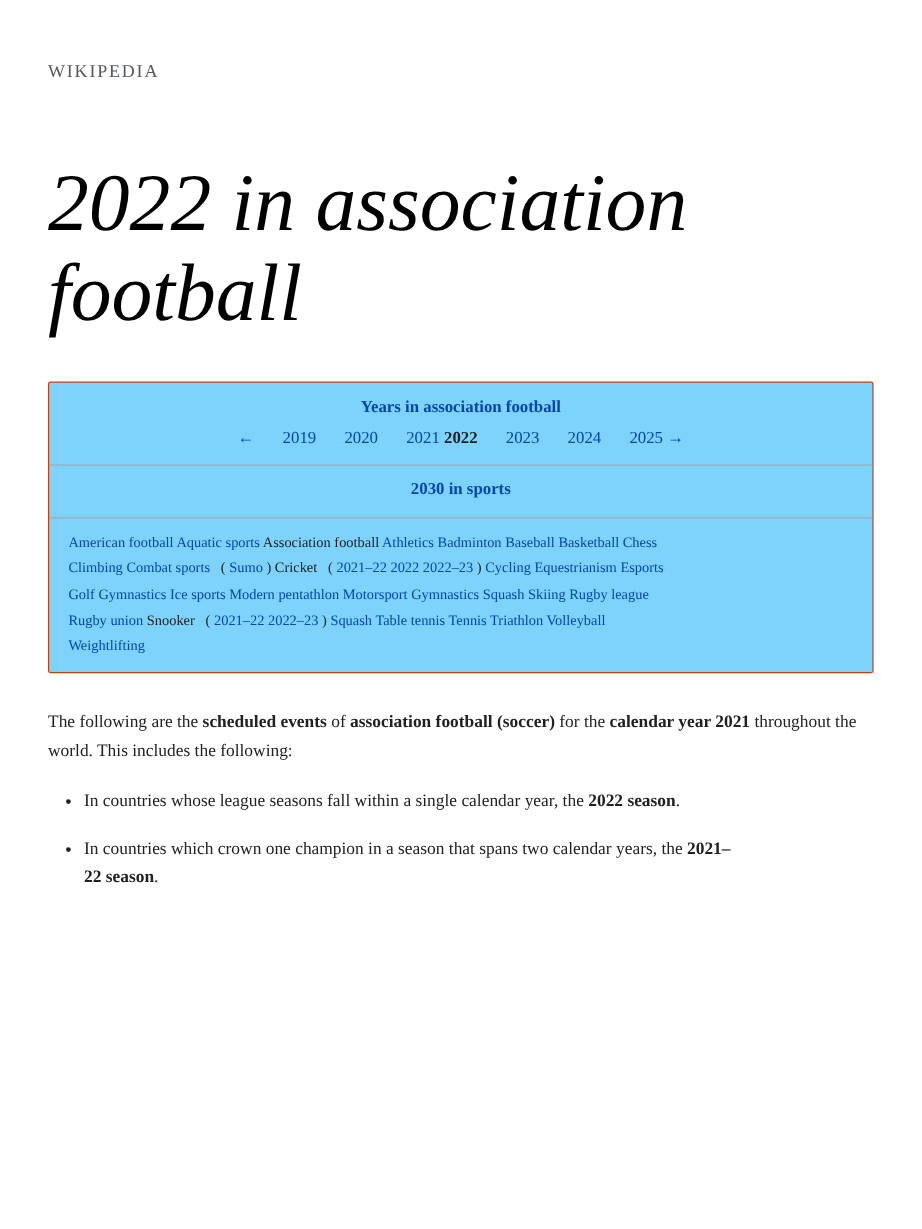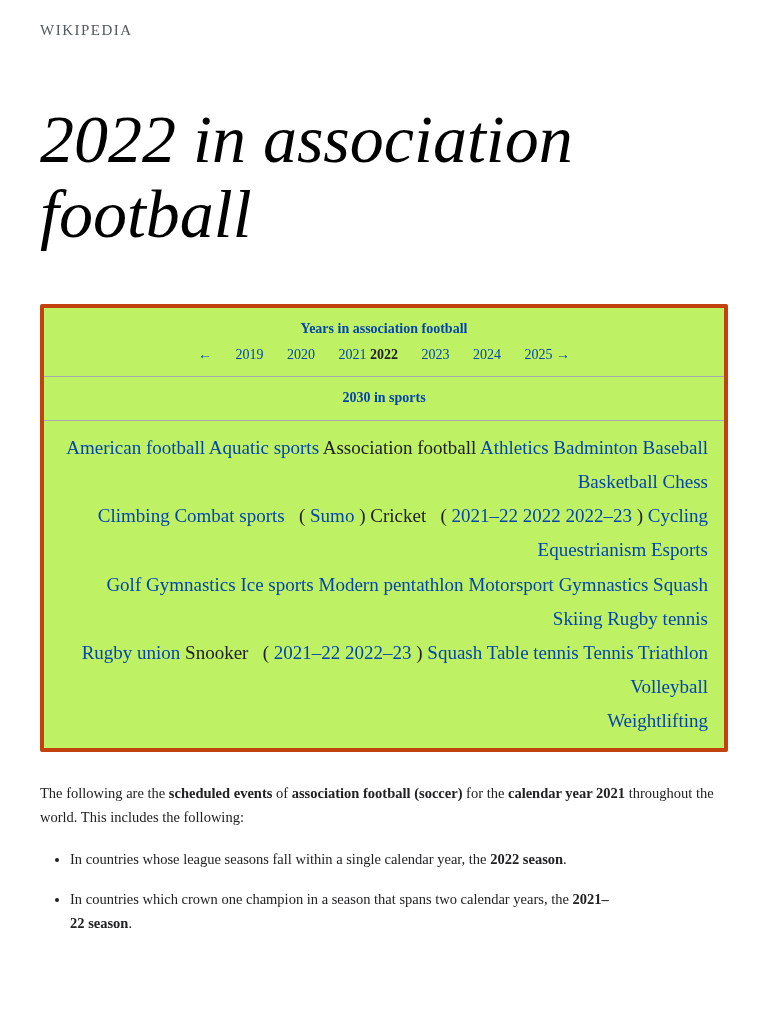--- a/index.html
+++ b/index.html
@@ -23,44 +23,45 @@
     }
 
     .wikipedia-logo {
       font-family: 'Linux Libertine', Georgia, serif;
       font-size: 13px;
       letter-spacing: 0.08em;
       color: #54595d;
       text-transform: uppercase;
       padding: 18px 0 10px 0;
       font-weight: normal;
+      margin-top: 30px;
     }
 
     .wikipedia-logo span {
       font-variant: small-caps;
       font-size: 15px;
       letter-spacing: 0.1em;
     }
 
     h1 {
       font-family: 'Linux Libertine', Georgia, 'Times New Roman', serif;
       font-style: italic;
       font-size: 68px;
       font-weight: normal;
       line-height: 1.1;
-      margin: 50px 0 52px 0;
+      margin: 50px 0 36px 0;
       color: #000;
     }
 
     .infobox-nav {
-      border: 4px solid #c2410c;
+      border: 1px solid #c2410c;
       border-radius: 2px;
       margin-bottom: 30px;
       font-size: 14px;
-      background: #bef264;
+      background: #7dd3fc;
     }
 
     .nav-section {
       border-bottom: 1px solid #a2a9b1;
       padding: 10px 16px;
       text-align: center;
     }
 
     .nav-section:last-child {
       border-bottom: none;
@@ -89,23 +90,23 @@
       margin-left: 20px;
     }
 
     .sports-title {
       color: #0645ad;
       font-weight: bold;
       font-size: 14px;
     }
 
     .sports-links {
-      text-align: right;
+      text-align: left;
       padding: 10px 16px;
-      font-size: 19px;
+      font-size: 12px;
       line-height: 1.8;
       color: #202122;
     }
 
     .sports-links a {
       color: #0645ad;
       text-decoration: none;
     }
 
     .main-text {
@@ -210,21 +211,21 @@
       <a href="#">Modern pentathlon</a>
       <span> </span>
       <a href="#">Motorsport</a>
       <span> </span>
       <a href="#">Gymnastics</a>
       <span> </span>
       <a href="#">Squash</a>
       <span> </span>
       <a href="#">Skiing</a>
       <span> </span>
-      <a href="#">Rugby tennis</a>
+      <a href="#">Rugby league</a>
       <br>
       <a href="#">Rugby union</a>
       <span> </span>
       <span>Snooker</span>
       <span> &nbsp; (</span>
       <a href="#">2021–22</a>
       <span> </span>
       <a href="#">2022–23</a>
       <span>) </span>
       <a href="#">Squash</a>

